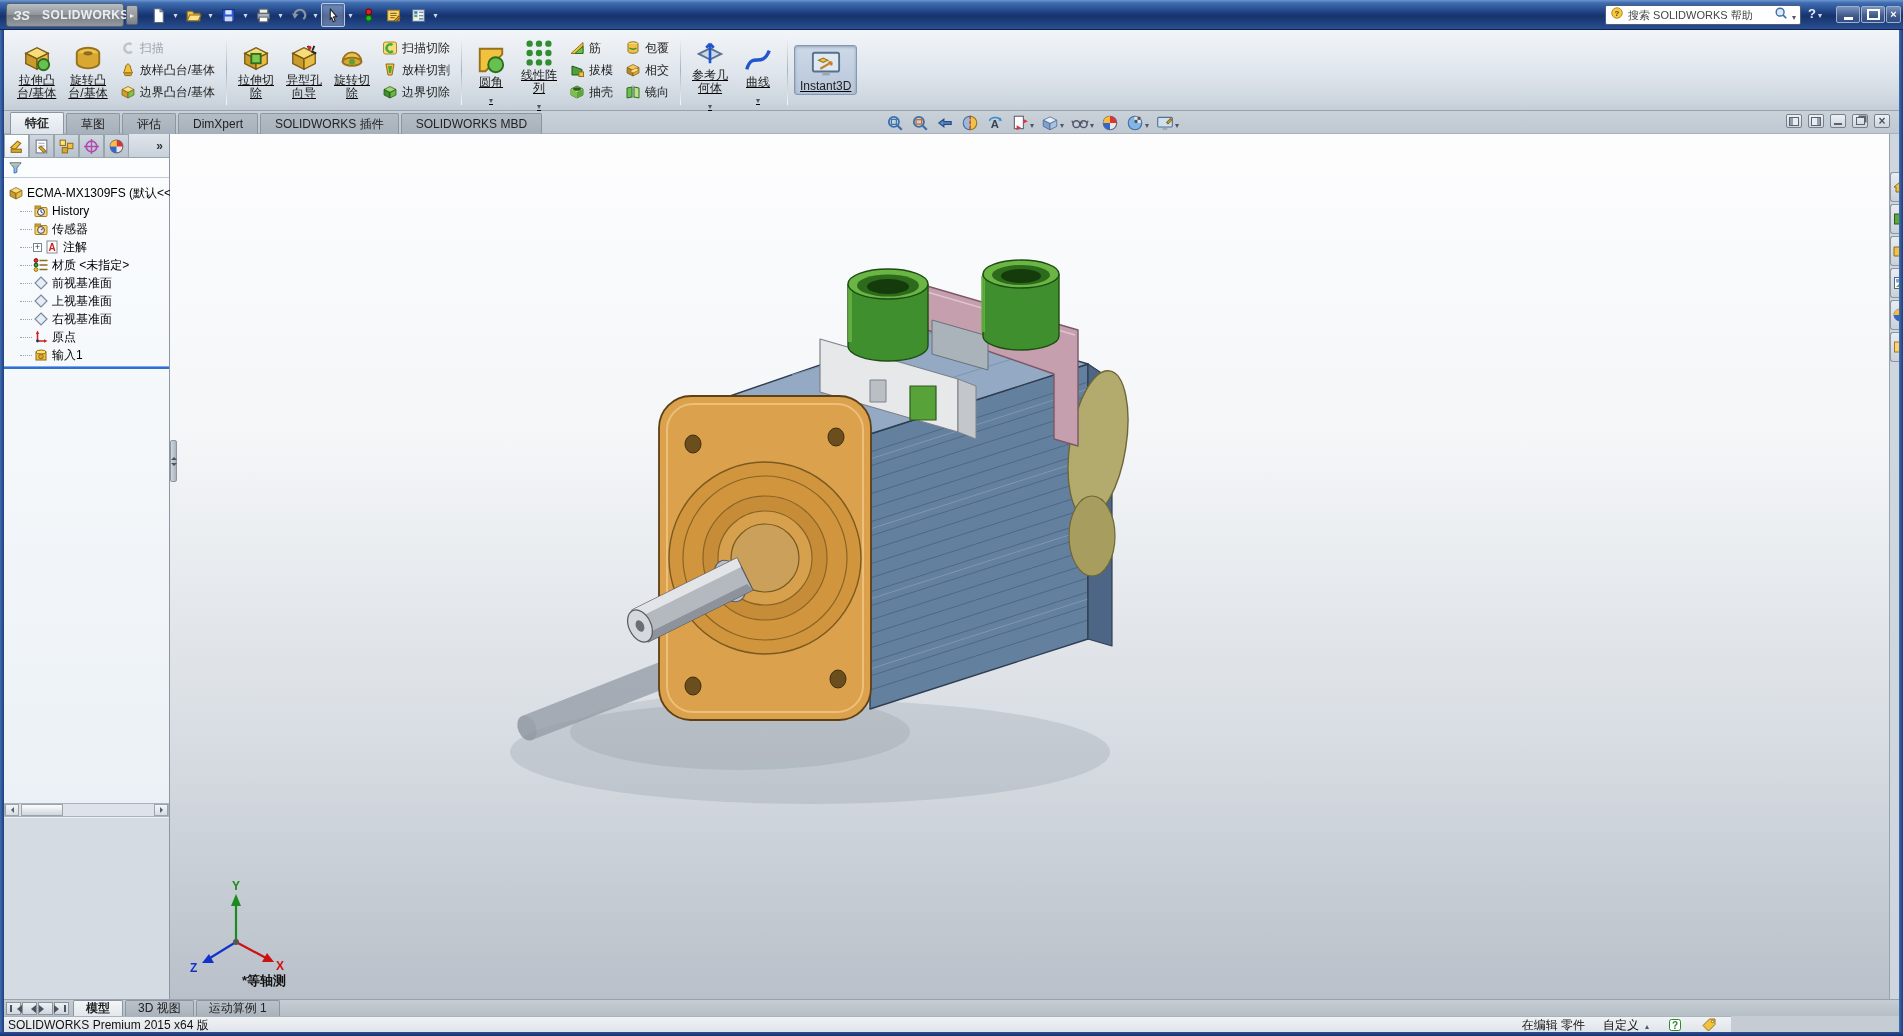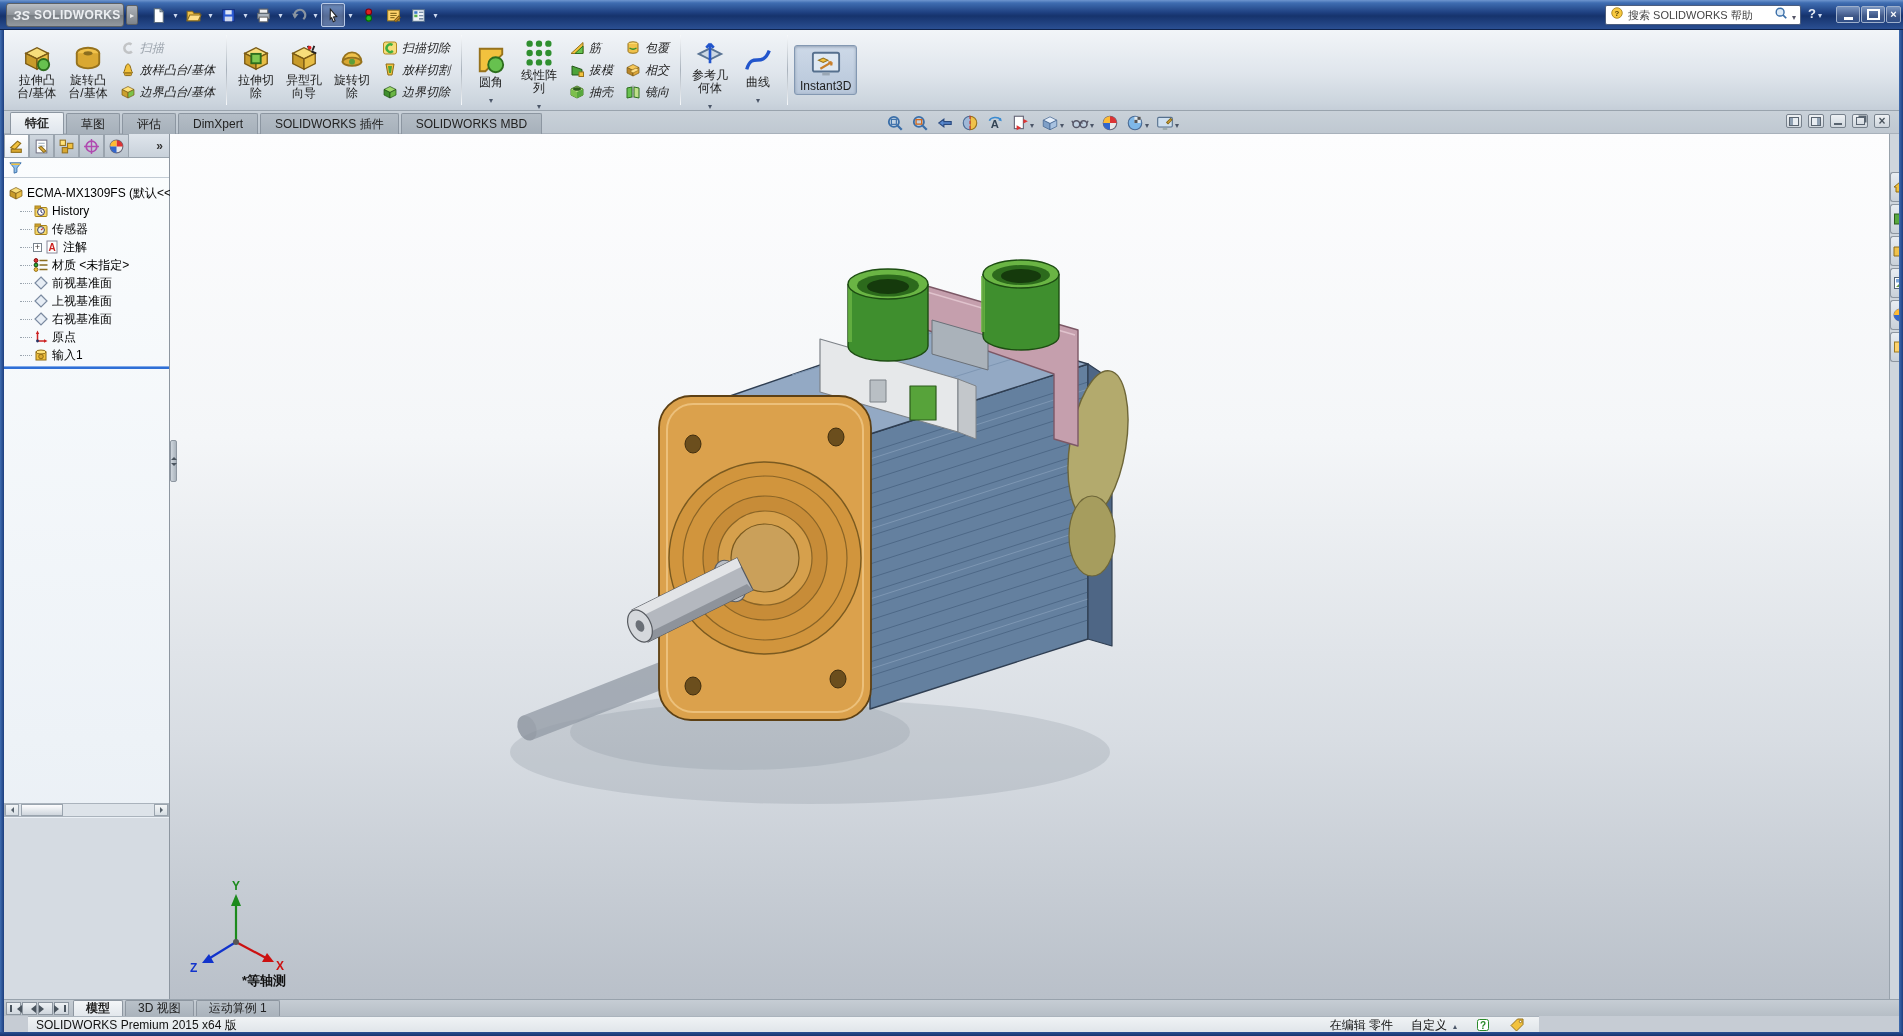--- a/index.html
+++ b/index.html
@@ -11,21 +11,21 @@
   #titlebar{left:0;top:0;width:1903px;height:30px;
     background:linear-gradient(#6f96cf 0%,#3f6db1 10%,#1d3e7e 45%,#16336c 55%,#2a4f92 100%);
     border-bottom:1px solid #0e234d;}
   #frame-left,#frame-right{top:30px;height:1003px;width:4px;
     background:linear-gradient(90deg,#3f6db1,#1d3e7e);z-index:50;}
   #frame-left{left:0;} #frame-right{left:1899px;}
   #frame-bottom{left:0;top:1032px;width:1903px;height:4px;background:linear-gradient(#2a4f92,#16336c);z-index:50;}
 
   #logo{left:6px;top:3px;width:118px;height:24px;border-radius:3px;
     background:linear-gradient(#b9bec4,#8d9399 50%,#787e84 52%,#93999f);
-    border:1px solid #5c6166;color:#eceff2;display:flex;align-items:center;gap:4px;padding:0 6px;}
+    border:1px solid #5c6166;color:#eceff2;display:flex;align-items:center;gap:12px;padding:0 6px;}
   #logo .lg1{font-weight:bold;font-style:italic;font-size:13px;}
   #logo .lg2{font-weight:bold;font-size:12px;letter-spacing:.4px;}
   #logo-arrow{left:126px;top:5px;width:12px;height:20px;background:linear-gradient(#aeb3b9,#7d838a);
     border:1px solid #5c6166;border-radius:2px;color:#eee;font-size:8px;display:flex;align-items:center;justify-content:center;}
 
   #qat{left:146px;top:3px;height:24px;display:flex;align-items:center;gap:1px;}
   .qbtn{width:24px;height:24px;display:flex;align-items:center;justify-content:center;border-radius:2px;}
   .qbtn.pressed{background:rgba(255,255,255,.28);border:1px solid #b9cbe8;box-shadow:inset 0 1px 3px rgba(0,0,30,.4);}
   .qcaret{width:9px;height:24px;display:flex;align-items:center;justify-content:center;}
   .qcaret::after{content:"▾";font-size:8px;color:#cfdcf2;}
@@ -47,28 +47,28 @@
   #w-max::after{content:"";width:9px;height:7px;border:2px solid #fff;}
   #w-close::after{content:"×";margin-top:-2px;}
 
   
   #ribbon{left:0;top:30px;width:1903px;height:81px;
     background:linear-gradient(#f2f5f8,#dfe5ec 55%,#ccd5de 90%,#c5ced8);
     border-bottom:1px solid #99a3ad;display:flex;align-items:stretch;padding:2px 0 2px 8px;}
   .rgroup{display:flex;align-items:center;gap:2px;padding:0 4px;}
   .rdiv{width:1px;background:linear-gradient(#f7f9fb,#a9b2bc,#f7f9fb);margin:3px 2px;}
   .rlg{display:flex;flex-direction:column;align-items:center;justify-content:space-between;
-    padding:3px 5px 1px;border-radius:3px;min-width:46px;}
+    padding:3px 5px 1px;border-radius:3px;min-width:46px;text-decoration:underline;}
   .rlg .lab{font-size:12px;line-height:13px;text-align:center;color:#1d1d1d;white-space:pre-line;margin-top:1px;}
   .rlg.active{background:linear-gradient(#cdd9e8,#b7c6d9);border:1px solid #8398b2;box-shadow:inset 0 1px 3px rgba(30,50,80,.35);}
   .rlg .caret{height:9px;}
   .caret::after{content:"▾";font-size:8px;color:#4b5668;}
   .rstack{display:flex;flex-direction:column;justify-content:center;gap:1px;}
   .rsm{display:flex;align-items:center;gap:4px;height:21px;padding:0 5px;border-radius:2px;}
-  .rsm .lab{font-size:12px;color:#1d1d1d;white-space:nowrap;font-style:italic;}
+  .rsm .lab{font-size:12px;color:#1d1d1d;white-space:nowrap;}
   .rsm.disabled .lab{color:#9ba3ac;}
   .rsm.disabled svg{filter:grayscale(1);opacity:.55;}
 
   
   #tabrow{left:0;top:111px;width:1903px;height:23px;
     background:linear-gradient(180deg,#c9d1d9,#bfc8d1);border-bottom:1px solid #a8b1bb;padding-left:24px;}
   #rtabs{position:absolute;left:10px;top:1px;display:flex;height:22px;align-items:flex-end;}
   .rtab{height:21px;padding:0 14px;display:flex;align-items:center;font-size:12px;color:#222;
     background:linear-gradient(#b4bdc6,#a6b0ba);border:1px solid #8c96a1;border-bottom:none;margin-right:2px;
     border-radius:2px 2px 0 0;}
@@ -130,22 +130,22 @@
   #bnav{display:flex;gap:1px;padding:1px 4px 1px 6px;}
   .navbtn{width:15px;height:13px;background:linear-gradient(#eef1f4,#cfd6dd);border:1px solid #8d96a0;
     display:flex;align-items:center;justify-content:center;font-size:7px;color:#4a545e;}
   .navbtn.bar-l::before{content:"";width:2px;height:7px;background:#4a545e;margin-right:1px;}
   .navbtn.bar-r::after{content:"";width:2px;height:7px;background:#4a545e;margin-left:1px;}
   .navbtn .tri-l{border:4px solid transparent;border-right:5px solid #4a545e;margin-right:-4px;}
   .navbtn .tri-r{border:4px solid transparent;border-left:5px solid #4a545e;margin-left:-4px;}
   .btab{height:16px;padding:0 12px;font-size:12px;color:#222;display:flex;align-items:center;
     background:linear-gradient(#b9c1c9,#aab3bc);border:1px solid #8d96a0;border-bottom:none;margin-right:2px;border-radius:2px 2px 0 0;}
   .btab.active{background:linear-gradient(#f4f6f8,#e2e7ec);font-weight:bold;}
-  #statusbar{left:0;top:1016px;width:1511px;height:17px;background:linear-gradient(#f0f3f5,#dfe4e9);
-    border-top:1px solid #aab3bc;display:flex;align-items:center;font-size:12px;color:#111;margin-left:28px;}
+  #statusbar{left:0;top:1016px;width:1731px;height:17px;background:linear-gradient(#f0f3f5,#dfe4e9);
+    border-top:1px solid #aab3bc;display:flex;align-items:center;font-size:12px;color:#111;}
   #status-left{padding-left:8px;flex:1;}
   #status-right{display:flex;align-items:center;gap:18px;padding-right:14px;}
   #status-custom{display:flex;align-items:center;gap:6px;}
   #status-custom .up::after{content:"▴";font-size:8px;color:#4b5668;}
   .statusicon{width:16px;height:16px;}
 </style>
 </head>
 <body>
 
 <div id="titlebar" class="abs">

